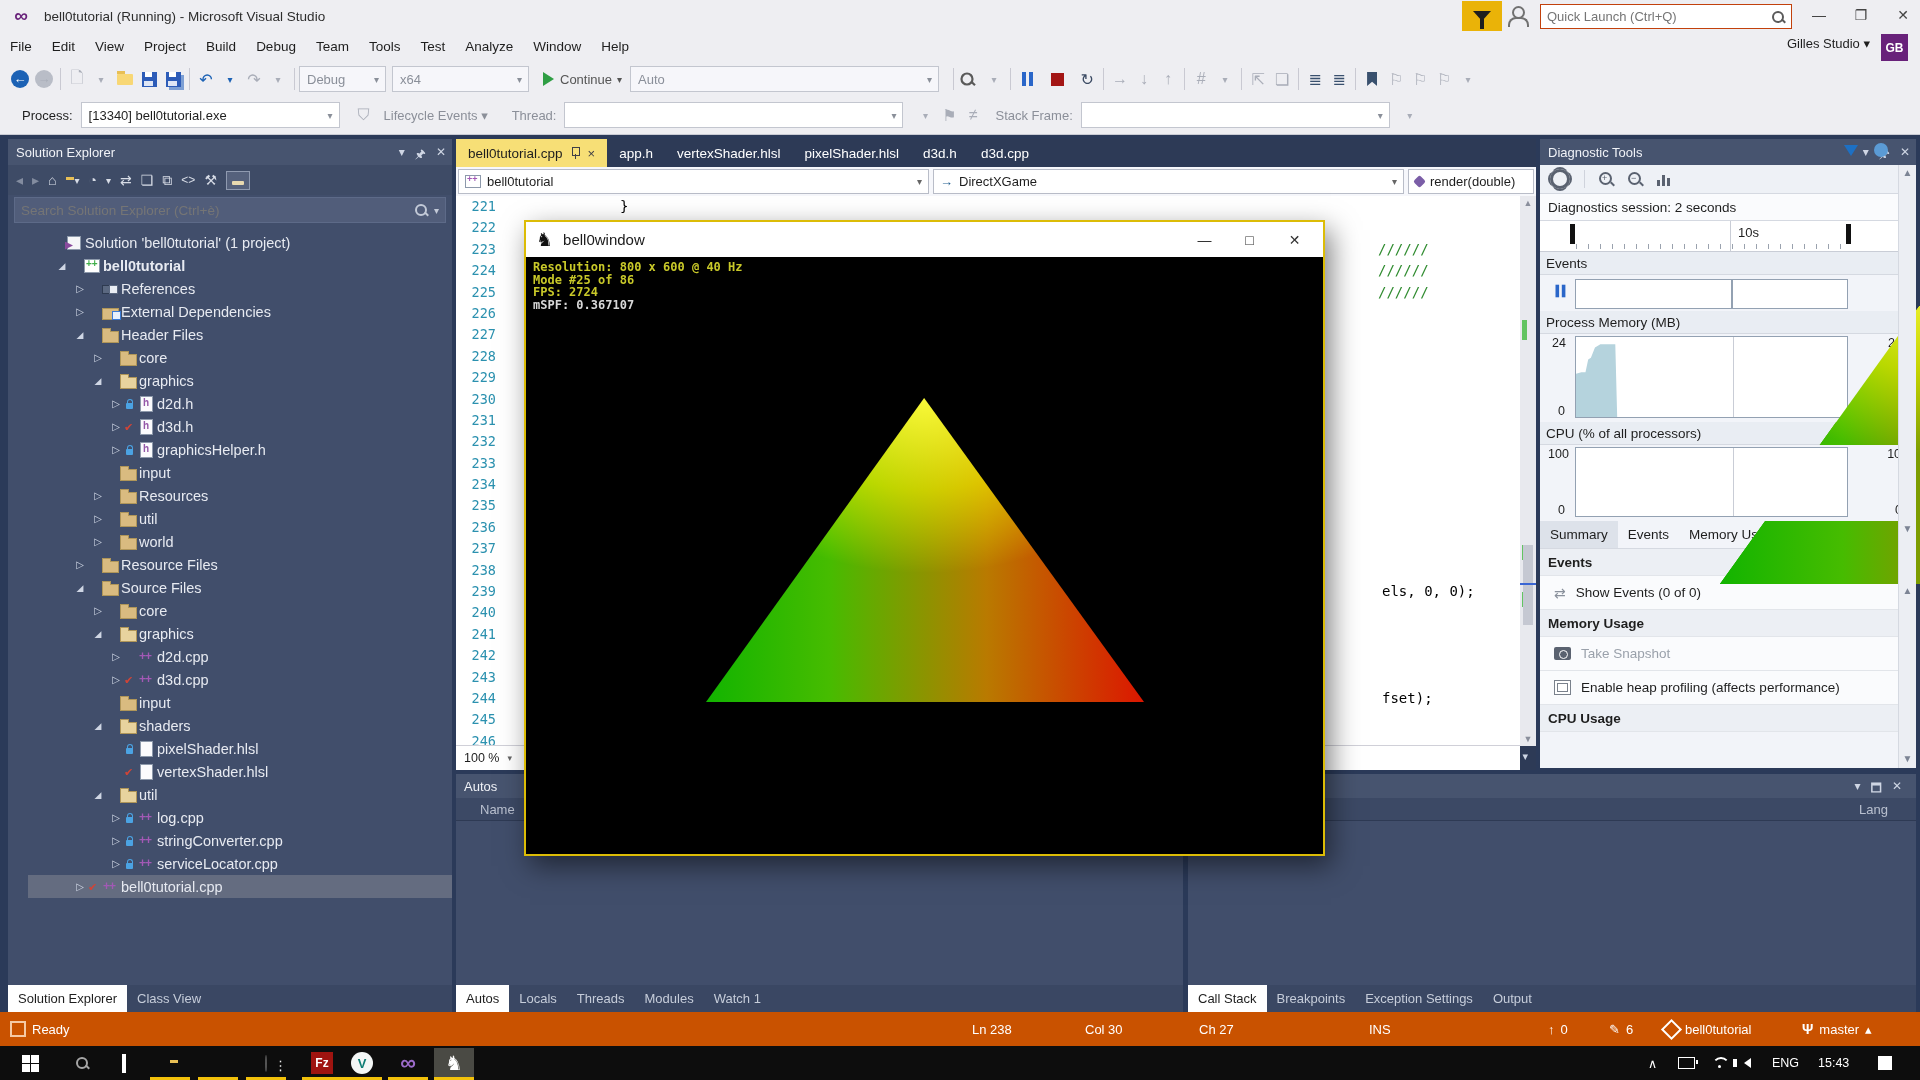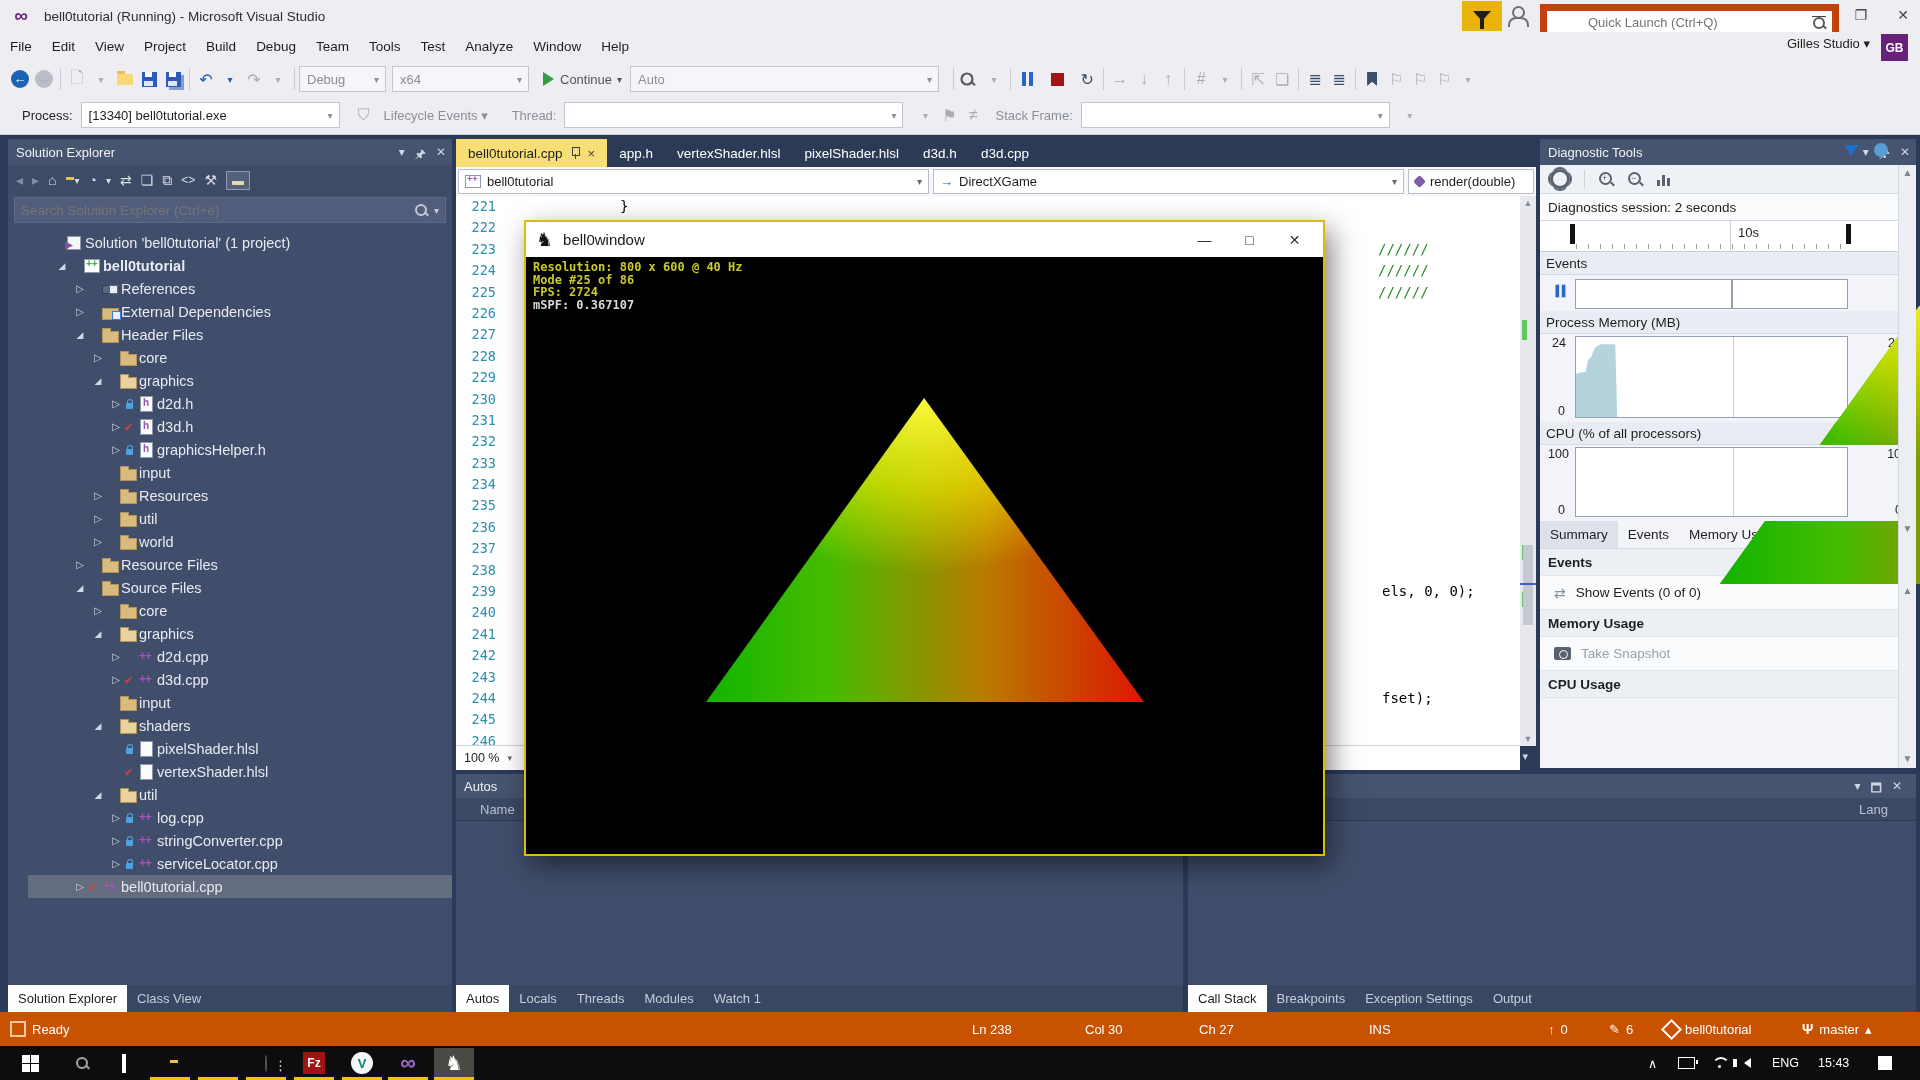--- a/index.html
+++ b/index.html
@@ -9,21 +9,21 @@
   
   .titlebar{left:0;top:0;width:1920px;height:32px;background:#eeeef2;display:flex;align-items:center;}
   .vslogo{width:22px;height:22px;margin-left:10px;color:#68217a;font-weight:bold;font-size:19px;line-height:22px;text-align:center;}
   .apptitle{margin-left:12px;font-size:13.5px;color:#2d2d2d;}
   .fbicon{left:1462px;top:1px;width:40px;height:30px;background:#eab308;display:flex;align-items:center;justify-content:center;}
   .funnel{width:0;height:0;border-left:9px solid transparent;border-right:9px solid transparent;border-top:10px solid #1e1e1e;position:relative;}
   .funnel::after{content:"";position:absolute;left:-2px;top:-2px;width:4px;height:10px;background:#1e1e1e;}
   .person{left:1508px;top:6px;width:22px;height:20px;}
   .person::before{content:"";position:absolute;left:4px;top:0;width:9px;height:9px;border:2px solid #717171;border-radius:50%;}
   .person::after{content:"";position:absolute;left:0;top:11px;width:17px;height:8px;border:2px solid #717171;border-bottom:none;border-radius:8px 8px 0 0;}
-  .ql{left:1540px;top:4px;width:250px;height:23px;background:#fff;border:7px solid #c2410c;display:flex;align-items:center;padding-left:35px;}
+  .ql{left:1540px;top:4px;width:250px;height:23px;background:#fff;border:1px solid #c2410c;display:flex;align-items:center;}
   .ql input{border:none;outline:none;flex:1;font-size:13px;color:#666;padding-left:6px;background:transparent;font-family:"Liberation Sans",sans-serif;}
   .mag{width:14px;height:14px;position:relative;margin-right:6px;}
   .mag::before{content:"";position:absolute;left:1px;top:1px;width:8px;height:8px;border:2px solid #5a5a5a;border-radius:50%;}
   .mag::after{content:"";position:absolute;left:10px;top:10px;width:5px;height:2px;background:#5a5a5a;transform:rotate(45deg);}
   .winbtn{top:0;width:38px;height:30px;display:flex;align-items:center;justify-content:center;color:#444;font-size:14px;}
   
   .menubar{left:0;top:32px;width:1920px;height:30px;background:#eeeef2;display:flex;align-items:center;}
   .menu-item{padding:0 10px;height:24px;line-height:24px;font-size:13.5px;color:#1e1e1e;}
   .acct{position:absolute;right:50px;top:2px;font-size:13px;color:#1e1e1e;}
   .avatar{position:absolute;right:12px;top:1px;width:27px;height:27px;background:#68217a;color:#fff;
@@ -805,20 +805,24 @@
     <div class="srow hdr">Events</div>
     <div class="srow item">
       <span class="evico">⇄</span>
       <span>Show Events (0 of 0)</span>
     </div>
     <div class="srow hdr">Memory Usage</div>
     <div class="srow item dim2">
       <span class="cam"></span>
       <span>Take Snapshot</span>
     </div>
+    <div class="srow item">
+      <span class="chip"></span>
+      <span>Enable heap profiling (affects performance)</span>
+    </div>
     <div class="srow hdr">CPU Usage</div>
     <div class="dscroll">
       <div class="arr" style="top:2px;">▲</div>
       <div class="arr" style="top:358px;">▼</div>
       <div class="arr" style="top:420px;">▲</div>
       <div class="arr" style="bottom:4px;">▼</div>
     </div>
   </div>
 
   <div class="abs statusbar">
@@ -862,21 +866,21 @@
       <span class="runbar" style="left: 0px;"></span>
       </div>
       <div class="tbi tb-ff run" style="left: 198px;">
         <span class="g tb-g"><span class="ffico"></span></span>
       <span class="runbar" style="left: 0px;"></span>
       </div>
       <div class="tbi tb-circ run" style="left: 246px;">
         <span class="g tb-g"><span class="circico"></span></span>
       <span class="runbar" style="left: 0px;"></span>
       </div>
-      <div class="tbi tb-fz run" style="left: 294px;">
+      <div class="tbi tb-fz run" style="left: 302px;">
         <span class="g tb-g">
           <span class="fzico">Fz</span>
         </span>
       <span class="runbar" style="left: 0px;"></span>
       </div>
       <div class="tbi tb-vlc run" style="left: 342px;">
         <span class="g tb-g">
           <span class="vlcico">V</span>
         </span>
       <span class="runbar" style="left: 0px;"></span>

